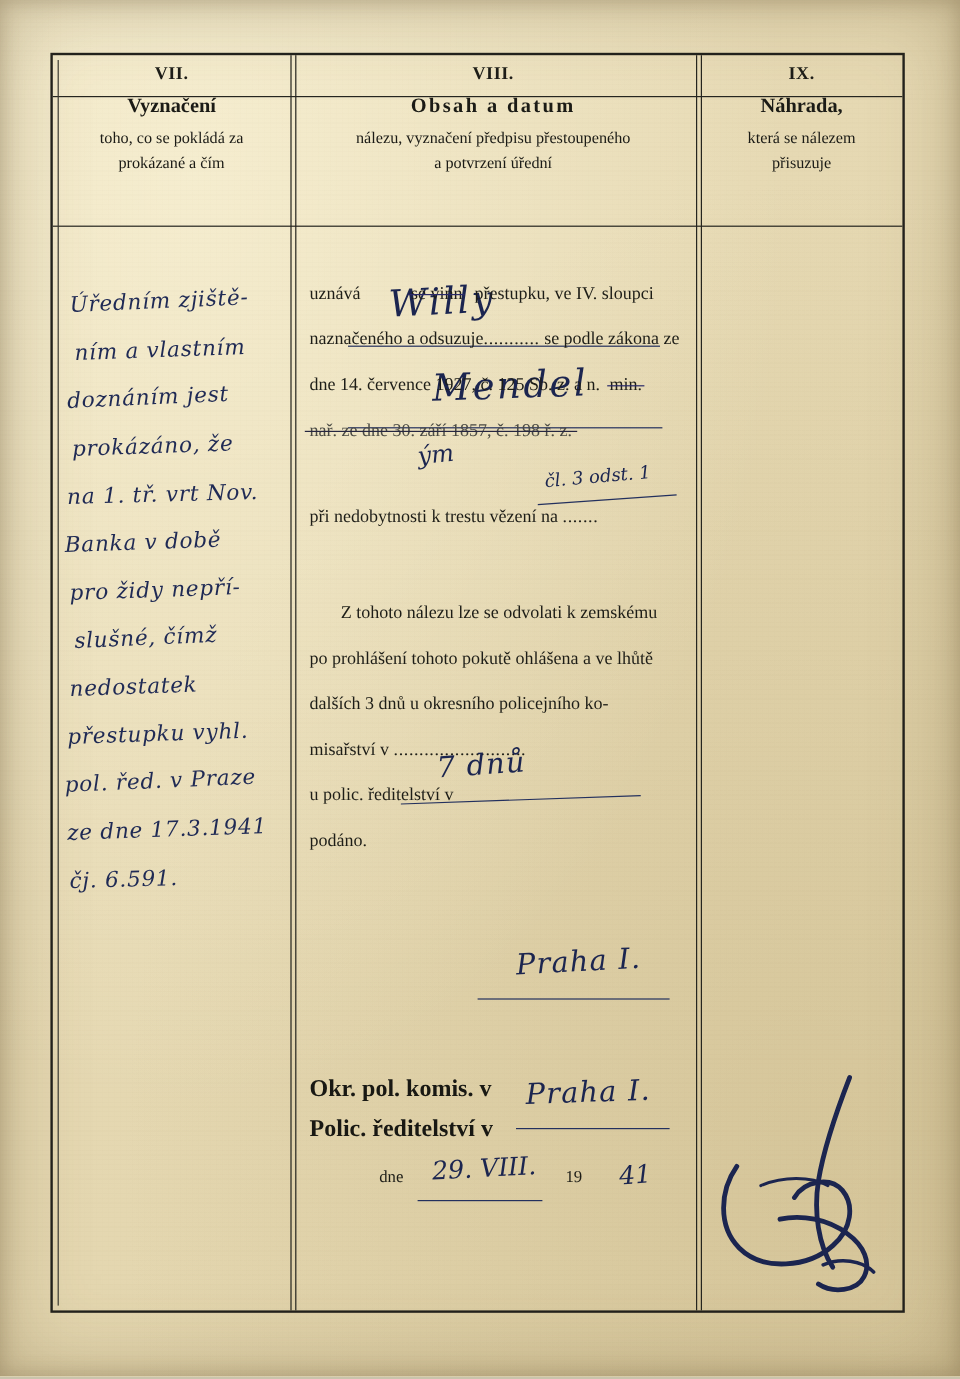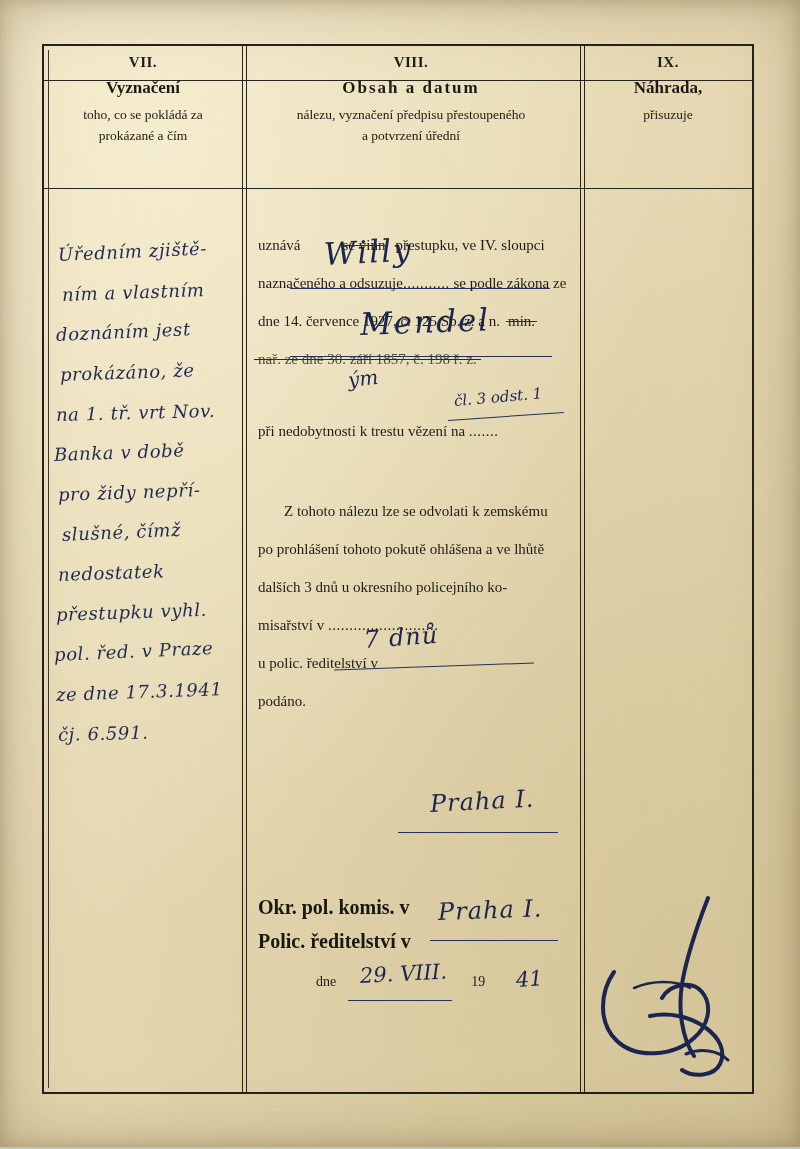--- a/index.html
+++ b/index.html
@@ -249,20 +249,21 @@
     </div>
 
     <div class="headblock" id="head8">
       <div class="ttl">Obsah a datum</div>
       <div class="sub">nálezu, vyznačení předpisu přestoupeného</div>
       <div class="sub">a potvrzení úřední</div>
     </div>
 
     <div class="headblock" id="head9">
       <div class="ttl">Náhrada,</div>
+      <div class="sub">která se nálezem</div>
       <div class="sub">přisuzuje</div>
     </div>
 
     <div class="bodycol" id="body7">
       <div id="hwcol7">
         <div class="hw" style="left:14px;  top:56px;  transform:rotate(-2.5deg);">Úředním zjiště-</div>
         <div class="hw" style="left:18px;  top:96px;  transform:rotate(-2deg);">ním a vlastním</div>
         <div class="hw" style="left:12px;  top:136px; transform:rotate(-2.5deg);">doznáním jest</div>
         <div class="hw" style="left:16px;  top:176px; transform:rotate(-2deg);">prokázáno, že</div>
         <div class="hw" style="left:12px;  top:216px; transform:rotate(-1.5deg);">na 1. tř. vrt Nov.</div>

